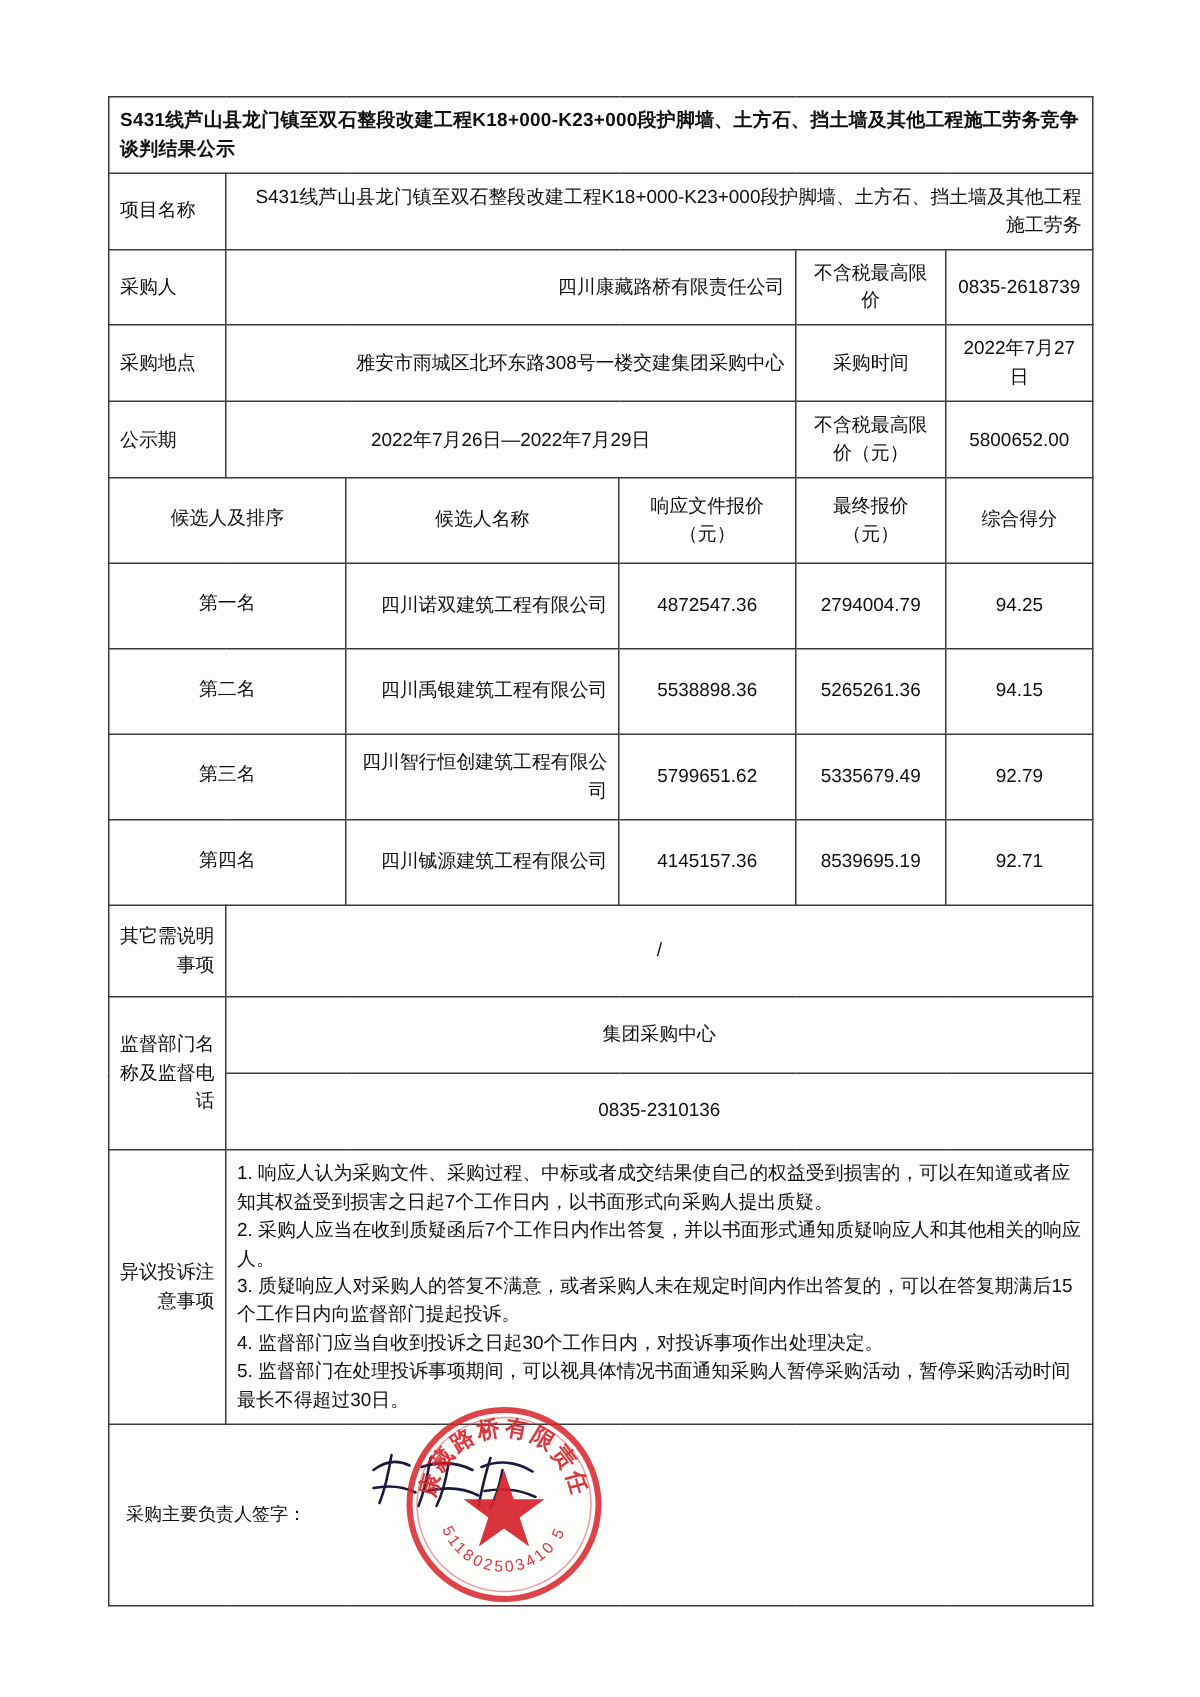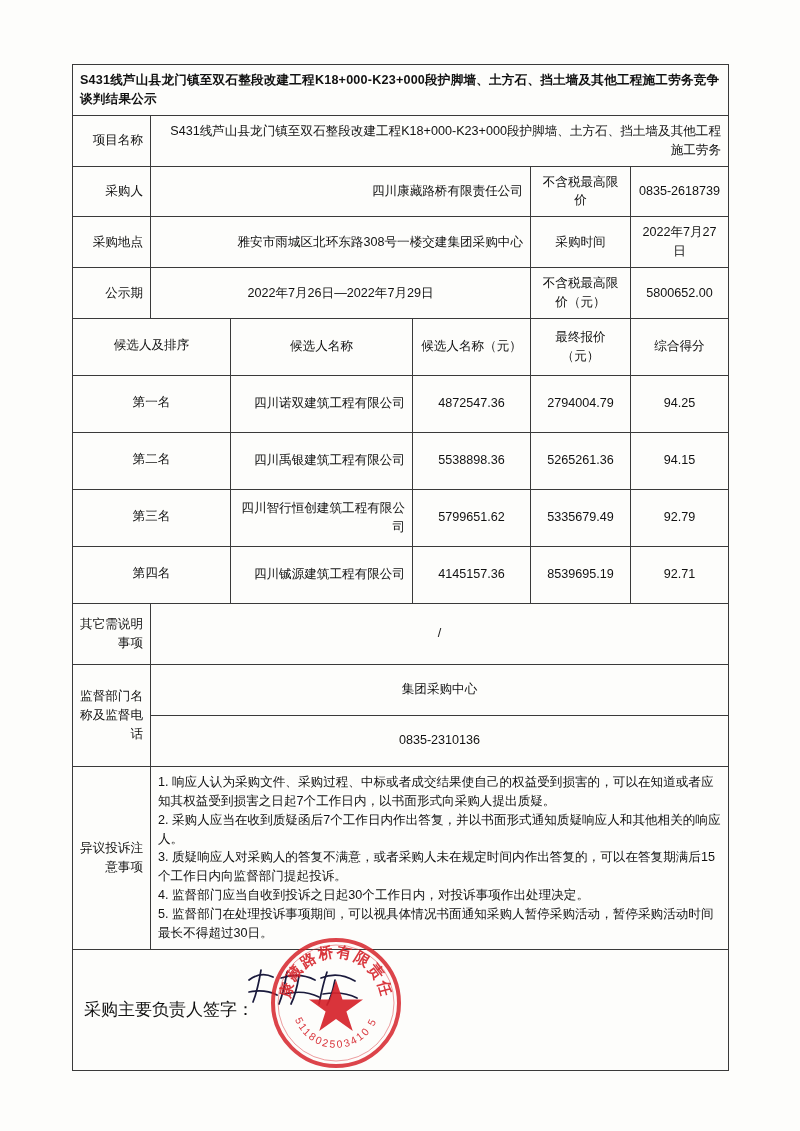--- a/index.html
+++ b/index.html
@@ -42,21 +42,21 @@
     color: #111;
   }
   .title-cell {
     font-size: 16.5px;
     font-weight: bold;
     line-height: 1.65;
     padding: 13px 26px 15px 26px;
     letter-spacing: 0.2px;
   }
   .label {
-    text-align: right;
+    text-align: left;
     white-space: nowrap;
   }
   .label-stack {
     text-align: right;
     line-height: 1.55;
   }
   .ctr { text-align: center; }
   .lft { text-align: right; }
   .num { text-align: center; margin-top: 24px; }
   .hdr { text-align: center; }
@@ -70,21 +70,21 @@
   .note-cell p {
     margin: 0;
   }
   .sign-cell {
     height: 108px;
     vertical-align: top;
     padding-top: 24px;
     position: relative;
   }
   .sign-label {
-    font-size: 17px;
+    font-size: 12px;
     padding-left: 4px;
   }
   
   .signature {
     position: absolute;
     left: 170px;
     top: 14px;
     width: 120px;
     height: 46px;
     pointer-events: none;
@@ -143,21 +143,21 @@
       <tr>
         <td class="label">公示期</td>
         <td class="ctr" colspan="3">2022年7月26日—2022年7月29日</td>
         <td class="ctr">不含税最高限价（元）</td>
         <td class="ctr">5800652.00</td>
       </tr>
 
       <tr>
         <td class="hdr tall" colspan="2">候选人及排序</td>
         <td class="hdr">候选人名称</td>
-        <td class="hdr">候选人名称（元）</td>
+        <td class="hdr">响应文件报价（元）</td>
         <td class="hdr">最终报价（元）</td>
         <td class="hdr">综合得分</td>
       </tr>
 
       <tr>
         <td class="ctr tall" colspan="2">第一名</td>
         <td class="lft">四川诺双建筑工程有限公司</td>
         <td class="num">4872547.36</td>
         <td class="num">2794004.79</td>
         <td class="num">94.25</td>

